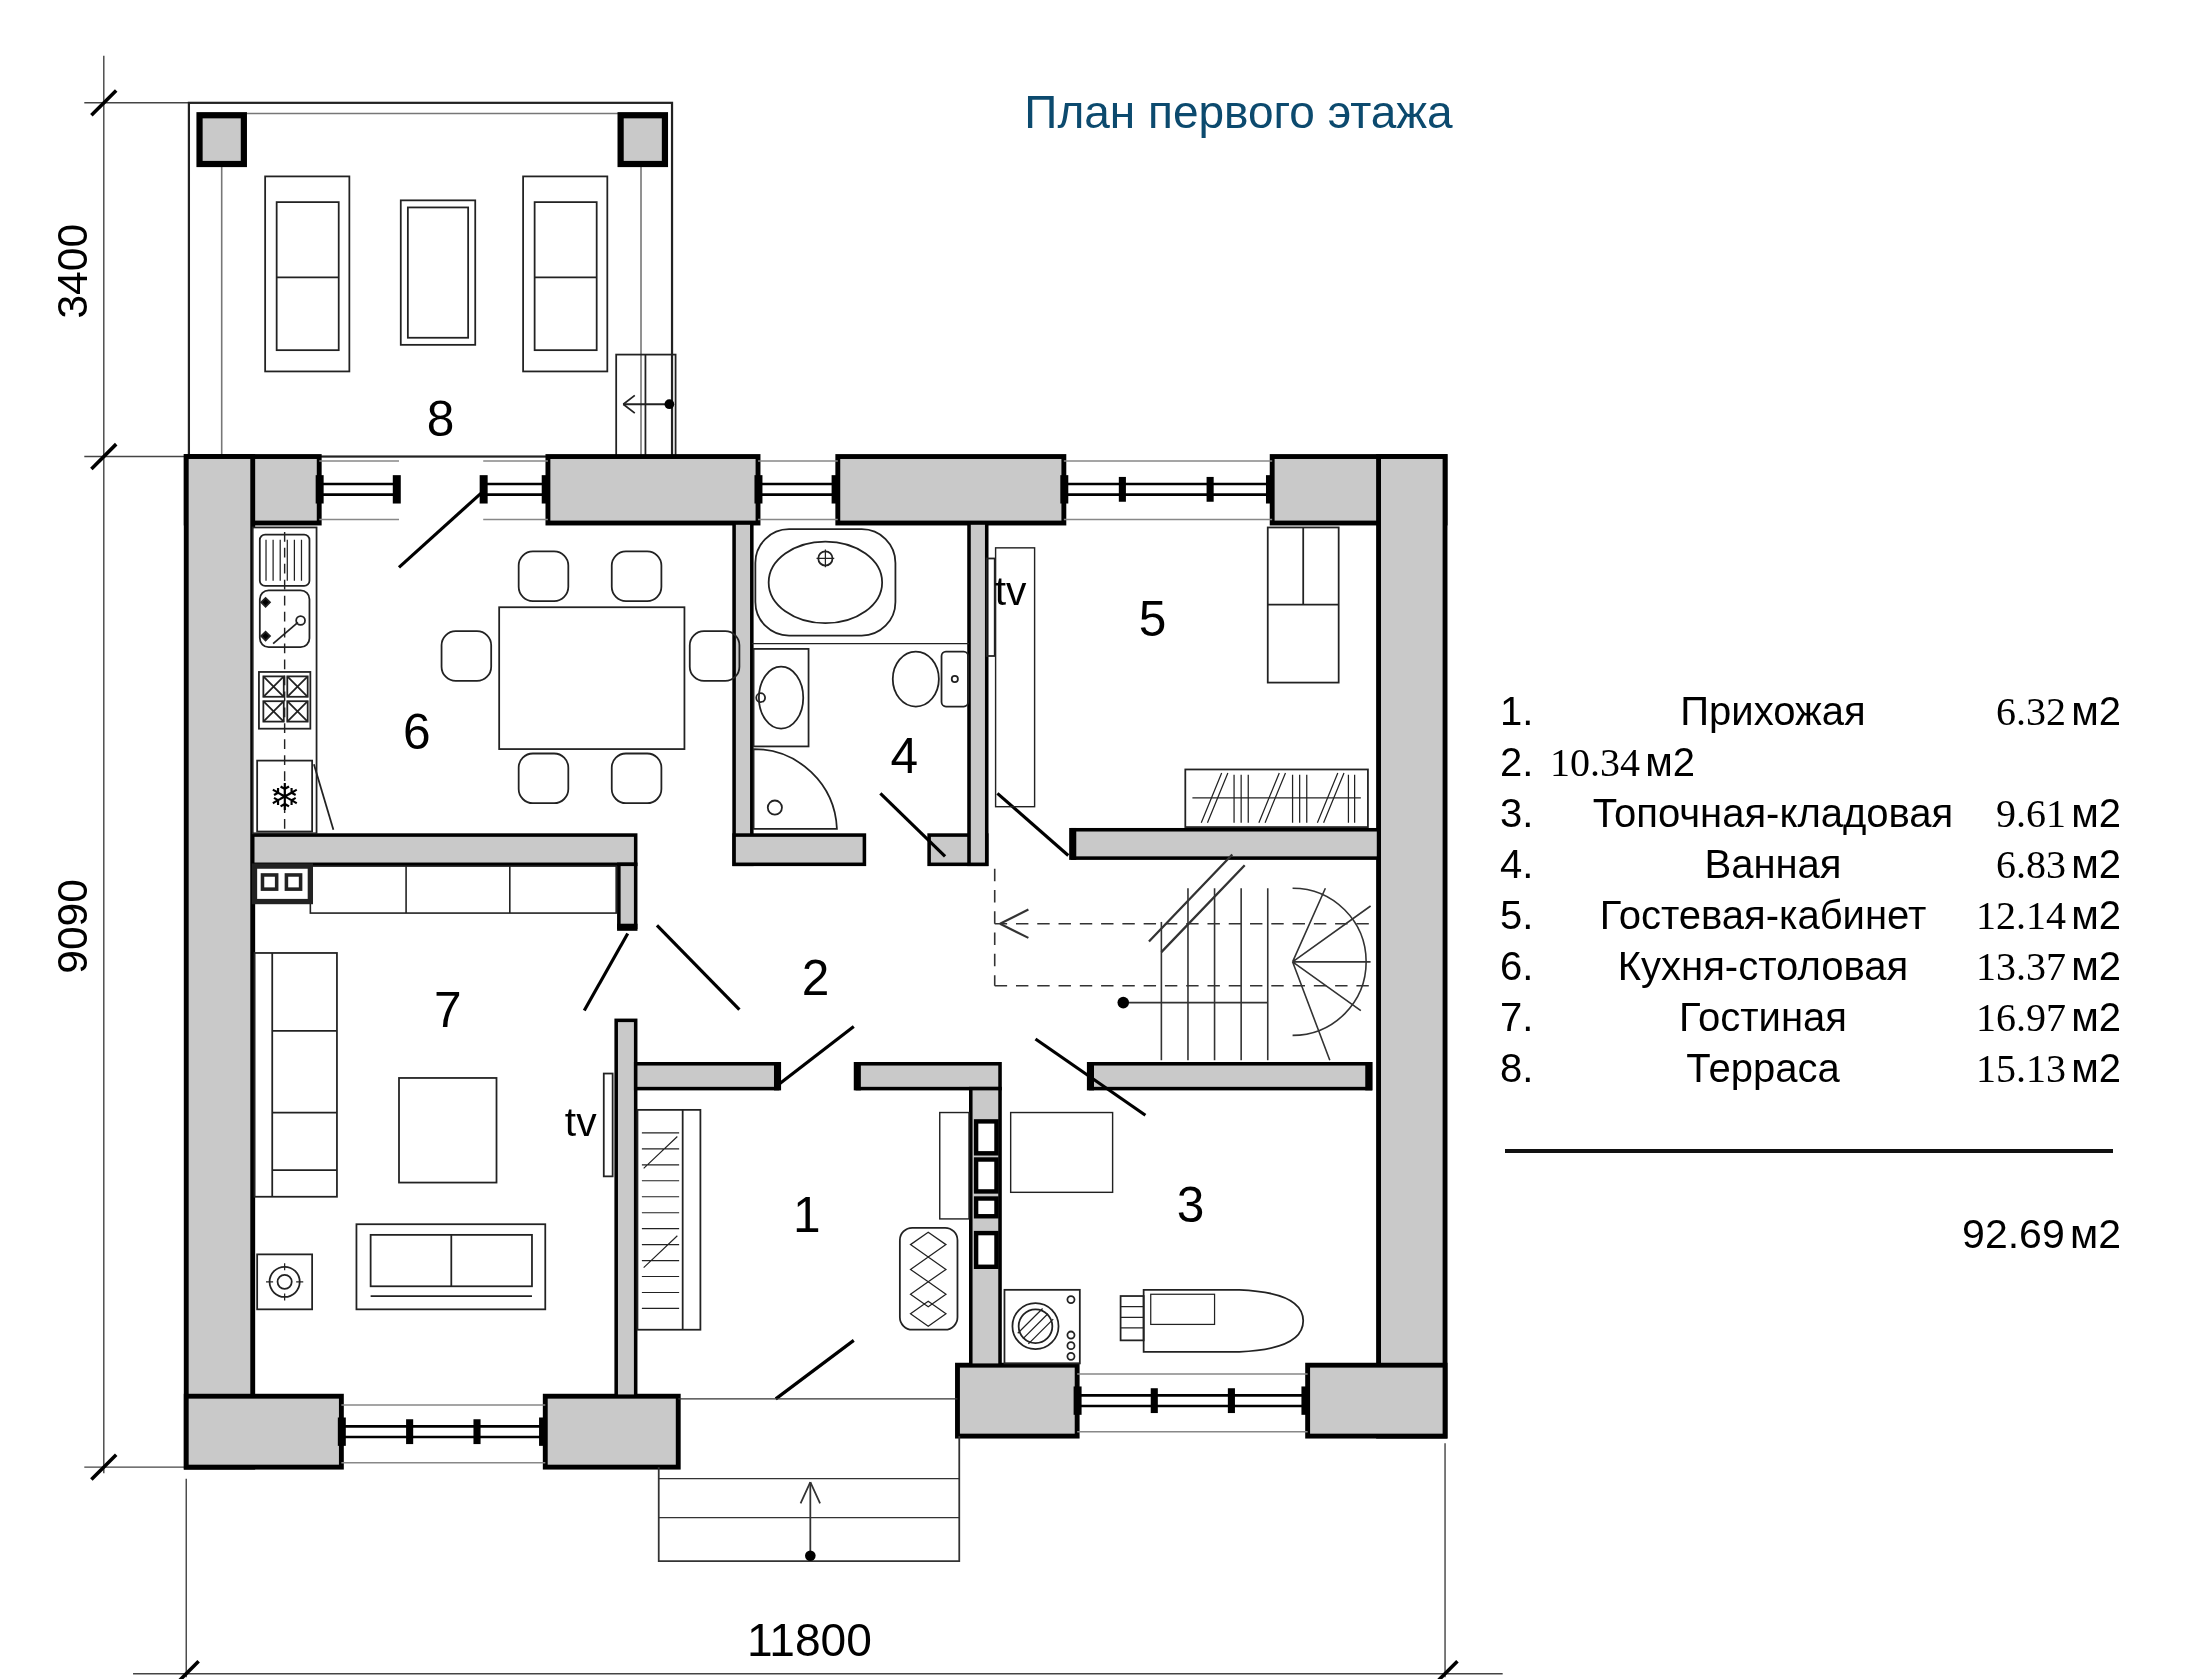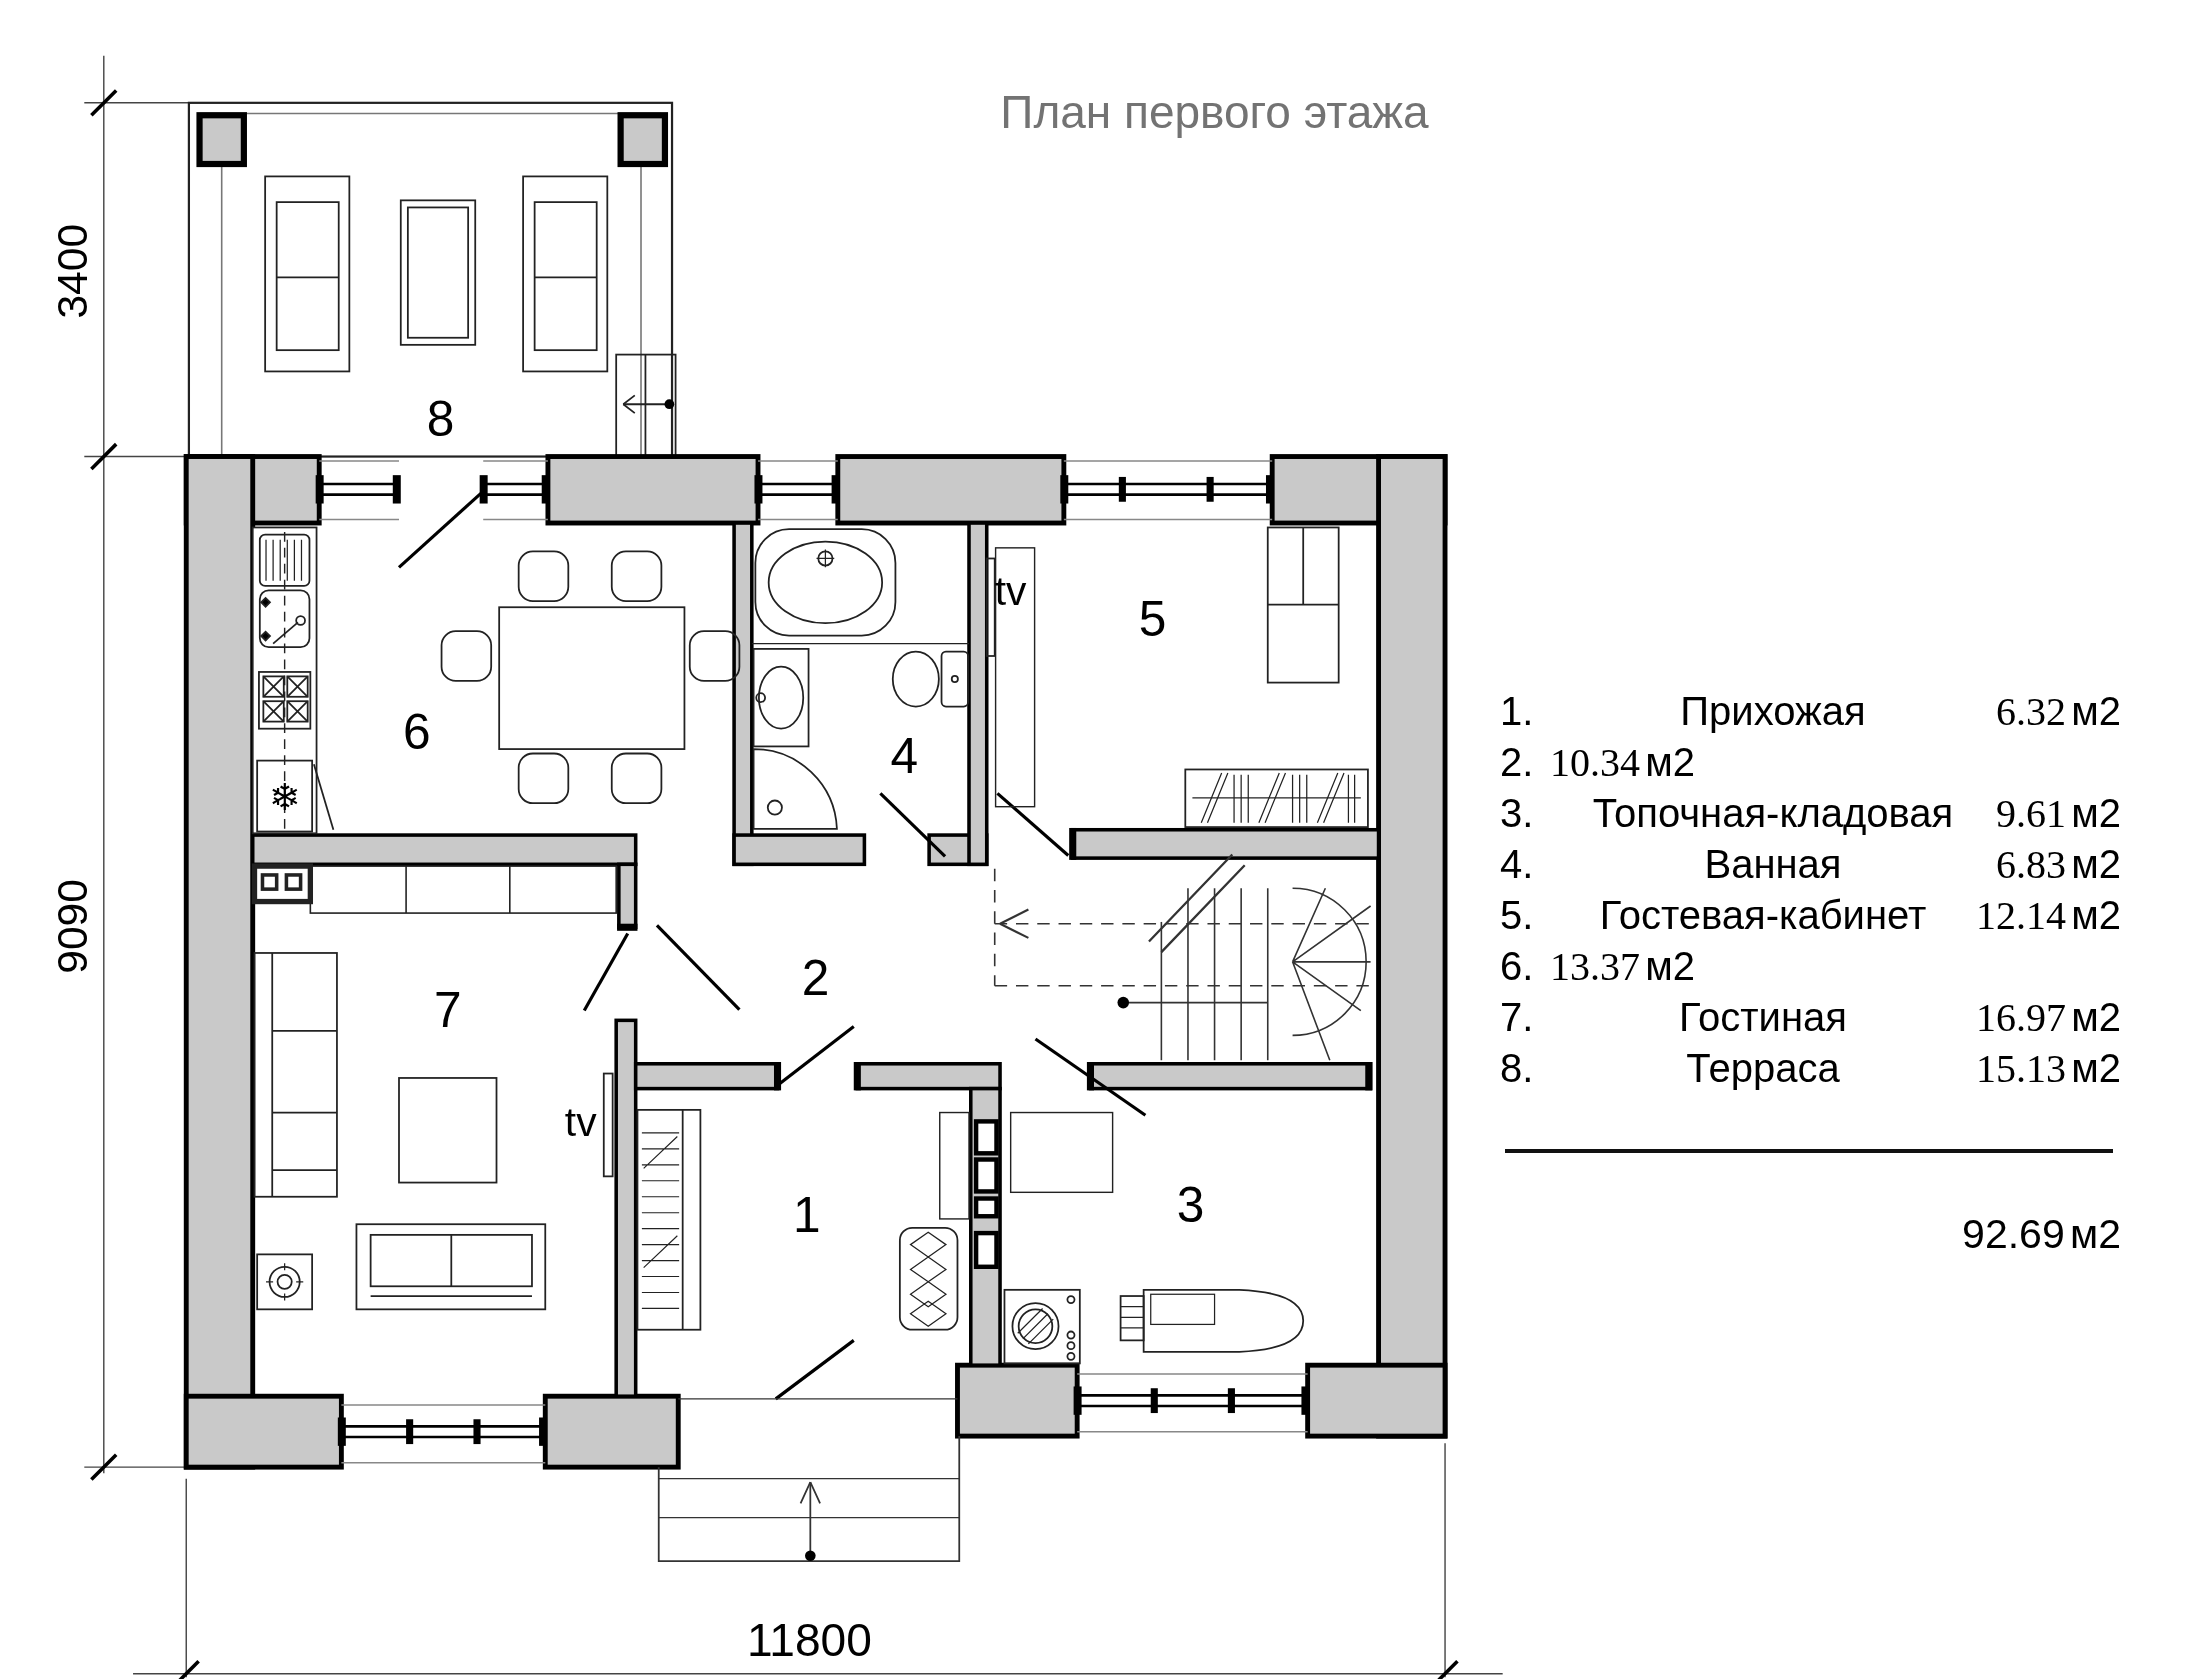--- a/index.html
+++ b/index.html
@@ -2,22 +2,22 @@
 <html style="font-size:14px"><head>
 <meta charset="utf-8">
 <style>
   html,body{margin:0;padding:0;}
   body{
     width:2188px;height:1679px;position:relative;background:#fff;
     font-family:"Liberation Sans", sans-serif;color:#000;overflow:hidden;
   }
   #plan-svg{position:absolute;left:0;top:0;}
   .page-title{
-    position:absolute;left:975px;top:85px;width:479px;text-align:center;
-    font-size:46px;letter-spacing:0px;color:#737373;
+    position:absolute;left:999px;top:85px;width:479px;text-align:center;
+    font-size:46px;letter-spacing:0px;color:#0c4a6e;
   }
   .legend{position:absolute;left:1500px;top:686px;width:621px;}
   .legend-row{display:flex;align-items:baseline;font-size:40px;line-height:51px;height:51px;}
   .legend-row .num{width:50px;flex:0 0 auto;}
   .legend-row .name{flex:1 1 auto;text-align:center;}
   .legend-row .area{text-align:right;flex:0 0 auto;font-family:Liberation Serif, serif;}
   .legend-row .unit{margin-left:5.3px;flex:0 0 auto;}
   .legend-sep{border-top:4.4px solid #111;margin:55px 0 0 5.3px;width:608px;}
   .legend-total{margin-top:58px;text-align:right;font-size:41px;}
   .legend-total .unit{margin-left:5.3px;}
@@ -413,20 +413,21 @@
     <span class="unit">м2</span>
   </div>
   <div class="legend-row">
     <span class="num">5.</span>
     <span class="name">Гостевая-кабинет</span>
     <span class="area">12.14</span>
     <span class="unit">м2</span>
   </div>
   <div class="legend-row">
     <span class="num">6.</span>
+    <span class="name">Кухня-столовая</span>
     <span class="area">13.37</span>
     <span class="unit">м2</span>
   </div>
   <div class="legend-row">
     <span class="num">7.</span>
     <span class="name">Гостиная</span>
     <span class="area">16.97</span>
     <span class="unit">м2</span>
   </div>
   <div class="legend-row">

